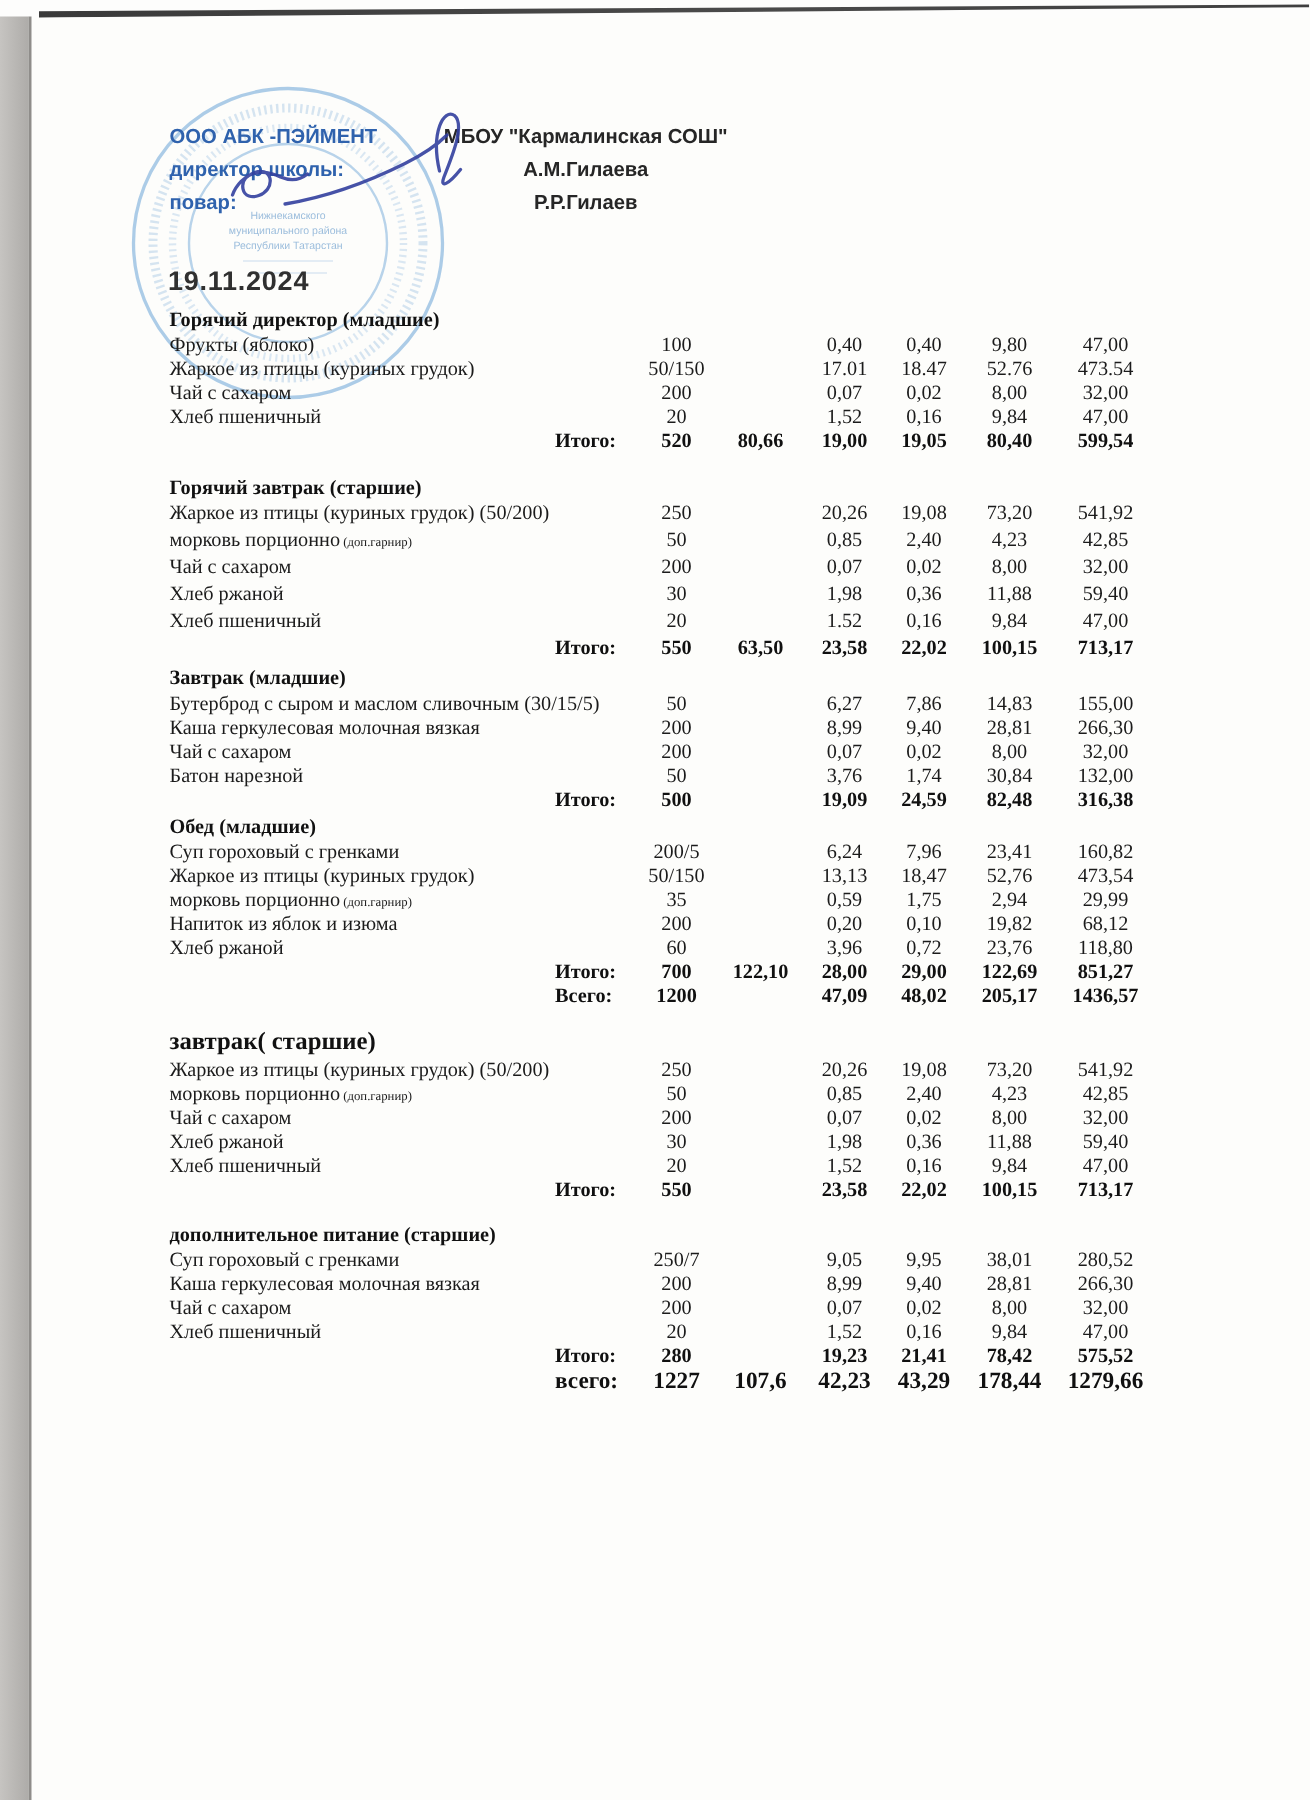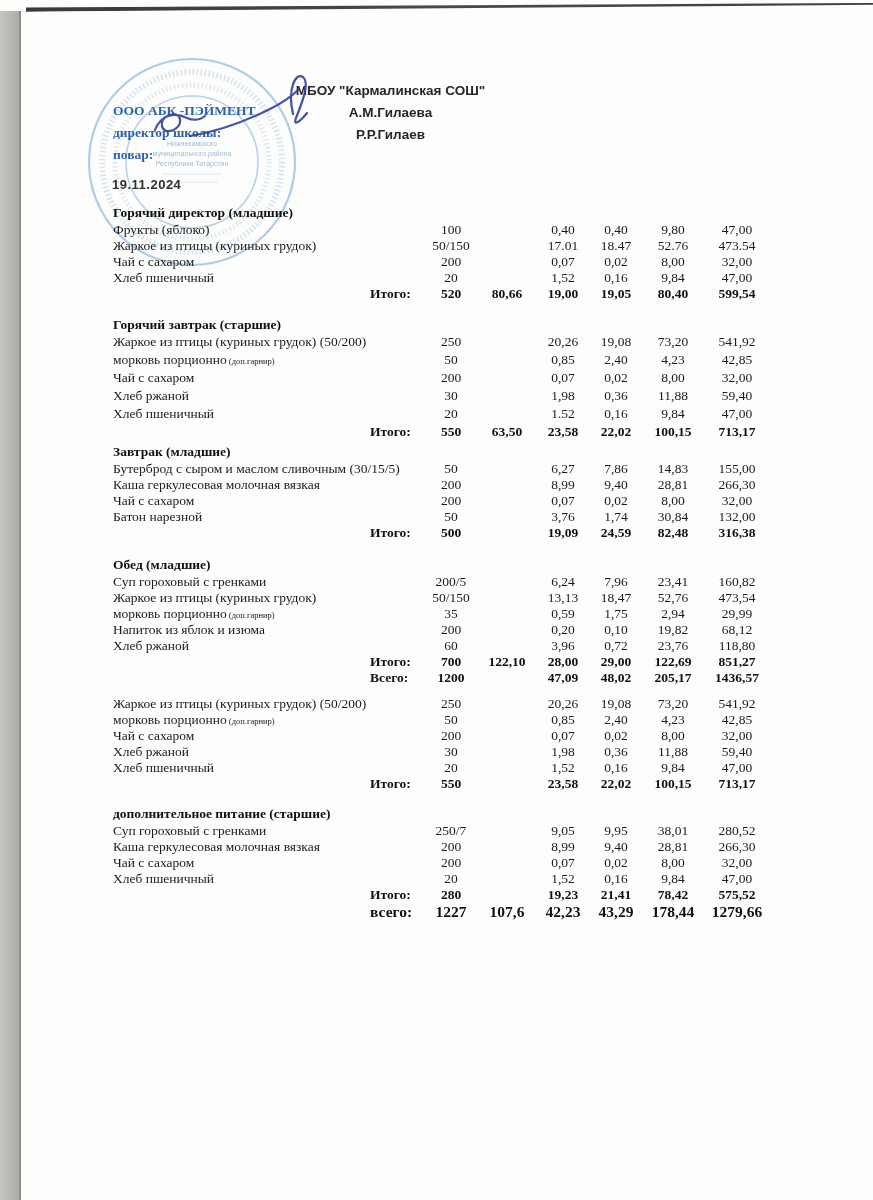--- a/index.html
+++ b/index.html
@@ -18,33 +18,33 @@
     position:absolute;left:26px;top:7px;width:847px;height:5px;
     background:linear-gradient(to right,#3a3a3a,#4a4a4a 55%,#3f3f3f);
     clip-path:polygon(0 10%,100% 32%,100% 68%,0 95%);
     transform:rotate(-0.38deg);transform-origin:left center;
   }
   .paper{position:absolute;left:21px;top:12px;right:0;bottom:0;background:#fdfdfb;}
 
   
   .org-block{
     position:absolute;left:113px;top:80px;
-    font-family:Liberation Serif, serif;
-    font-size:13.5px;font-weight:600;line-height:22px;color:#2f62ad;margin-top:20px;
+    font-family:Liberation Sans, sans-serif;
+    font-size:13.5px;font-weight:600;line-height:22px;color:#2f62ad;
   }
   .school-block{
     position:absolute;left:293px;top:80px;width:195px;text-align:center;
     font-family:"Liberation Sans","DejaVu Sans",sans-serif;
     font-size:13.5px;font-weight:600;line-height:22px;color:#262626;
   }
   .school-block .school-name{white-space:nowrap;}
   .doc-date{
     position:absolute;left:112px;top:177px;
     font-family:"Liberation Sans","DejaVu Sans",sans-serif;
-    font-size:13px;font-weight:600;color:#303030;letter-spacing:.5px;
+    font-size:18px;font-weight:600;color:#303030;letter-spacing:.5px;
   }
   .stamp-svg{position:absolute;left:84px;top:54px;width:216px;height:216px;opacity:.85;}
   .sig-svg{position:absolute;left:130px;top:68px;width:262px;height:92px;}
 
   
   .menu-table{
     position:absolute;left:113px;top:198px;width:662px;
     font-size:13.5px;color:#1b1b1b;
   }
   .t-row{
@@ -271,21 +271,21 @@
         <span class="cell c-name"></span>
         <span class="cell c-lbl">Итого:</span>
         <span class="cell c-out">500</span>
         <span class="cell c-cost"></span>
         <span class="cell c-prot">19,09</span>
         <span class="cell c-fat">24,59</span>
         <span class="cell c-carb">82,48</span>
         <span class="cell c-kcal">316,38</span>
       </div>
     </div>
-    <div style="margin-top: 15px; --rh: 16px;">
+    <div style="margin-top: 1px; --rh: 16px;">
       <div class="t-title">Обед (младшие)</div>
       <div class="t-row">
         <span class="cell c-name">Суп гороховый с гренками</span>
         <span class="cell c-lbl"></span>
         <span class="cell c-out">200/5</span>
         <span class="cell c-cost"></span>
         <span class="cell c-prot">6,24</span>
         <span class="cell c-fat">7,96</span>
         <span class="cell c-carb">23,41</span>
         <span class="cell c-kcal">160,82</span>
@@ -345,20 +345,21 @@
         <span class="cell c-lbl">Всего:</span>
         <span class="cell c-out">1200</span>
         <span class="cell c-cost"></span>
         <span class="cell c-prot">47,09</span>
         <span class="cell c-fat">48,02</span>
         <span class="cell c-carb">205,17</span>
         <span class="cell c-kcal">1436,57</span>
       </div>
     </div>
     <div style="margin-top: 10px; --rh: 16px;">
+      <div class="t-title big">завтрак( старшие)</div>
       <div class="t-row">
         <span class="cell c-name">Жаркое из птицы (куриных грудок) (50/200)</span>
         <span class="cell c-lbl"></span>
         <span class="cell c-out">250</span>
         <span class="cell c-cost"></span>
         <span class="cell c-prot">20,26</span>
         <span class="cell c-fat">19,08</span>
         <span class="cell c-carb">73,20</span>
         <span class="cell c-kcal">541,92</span>
       </div>

